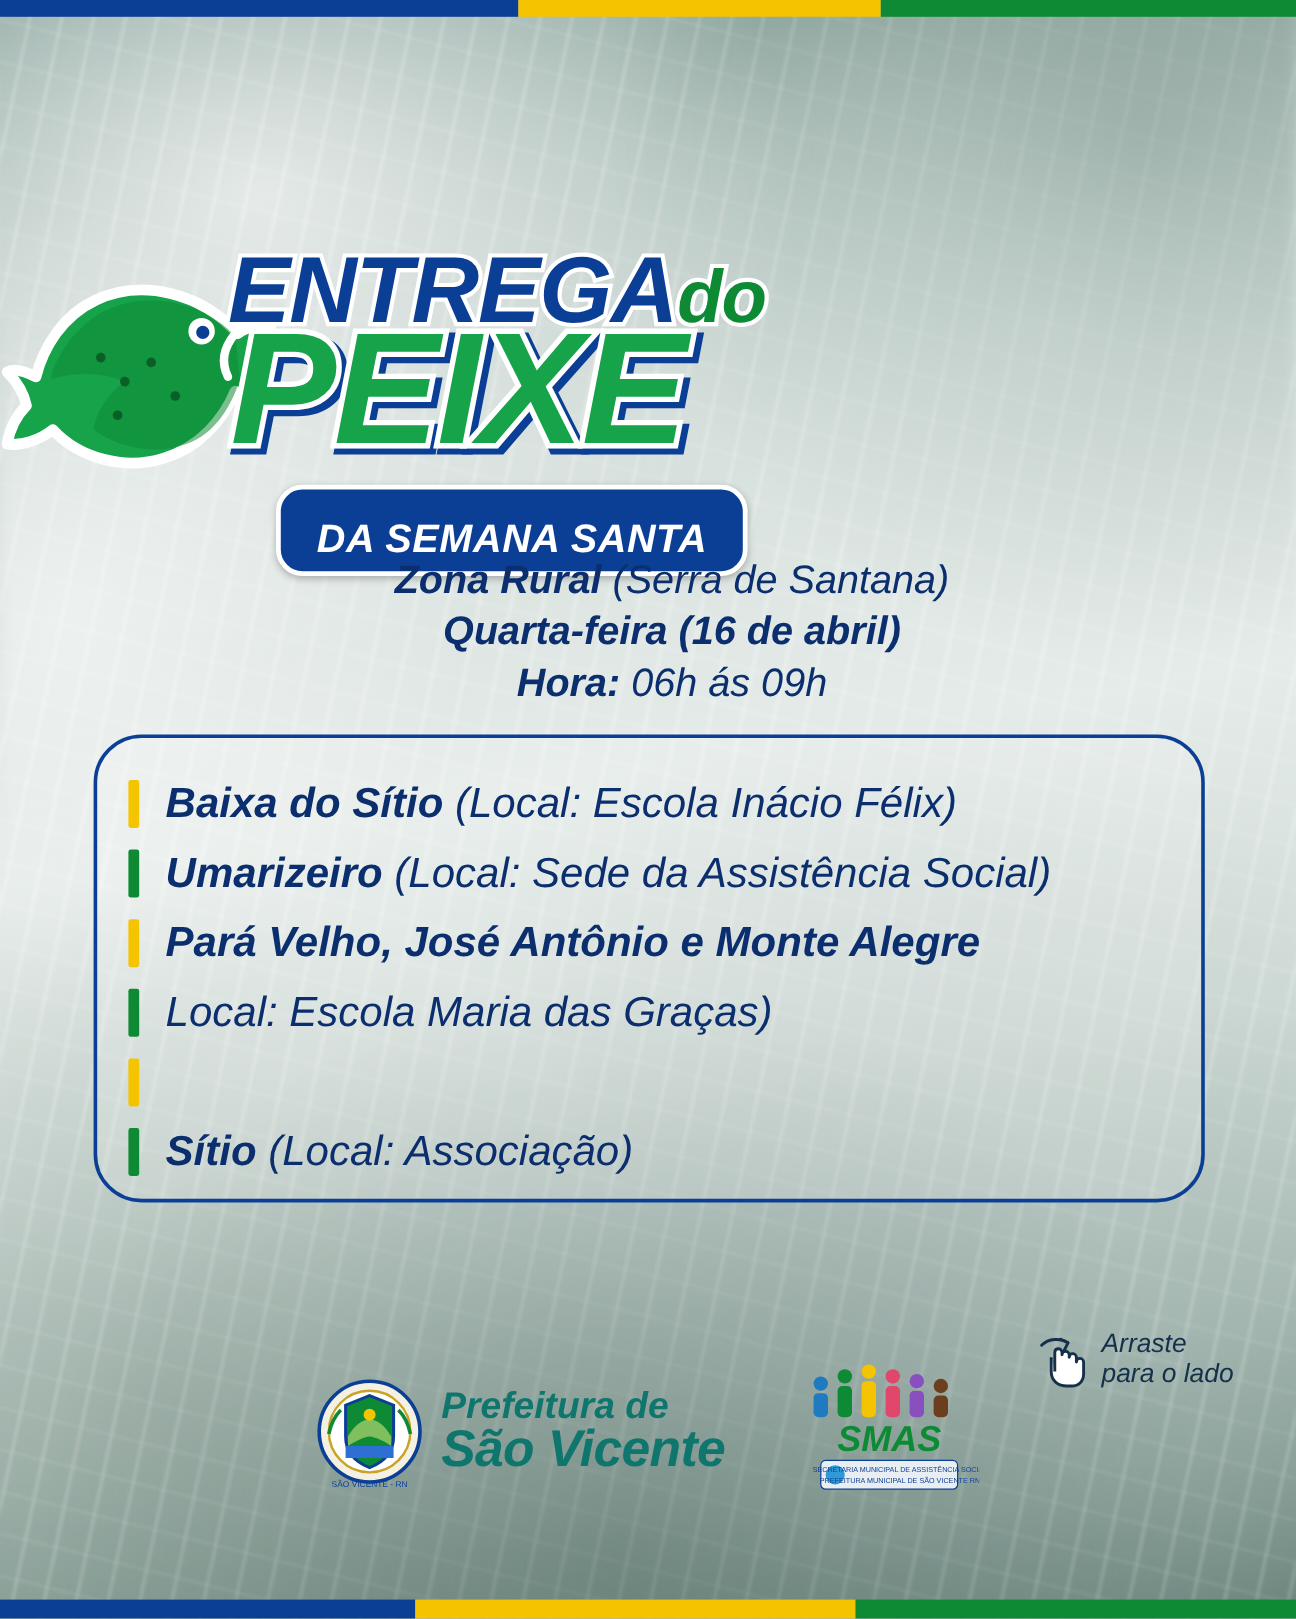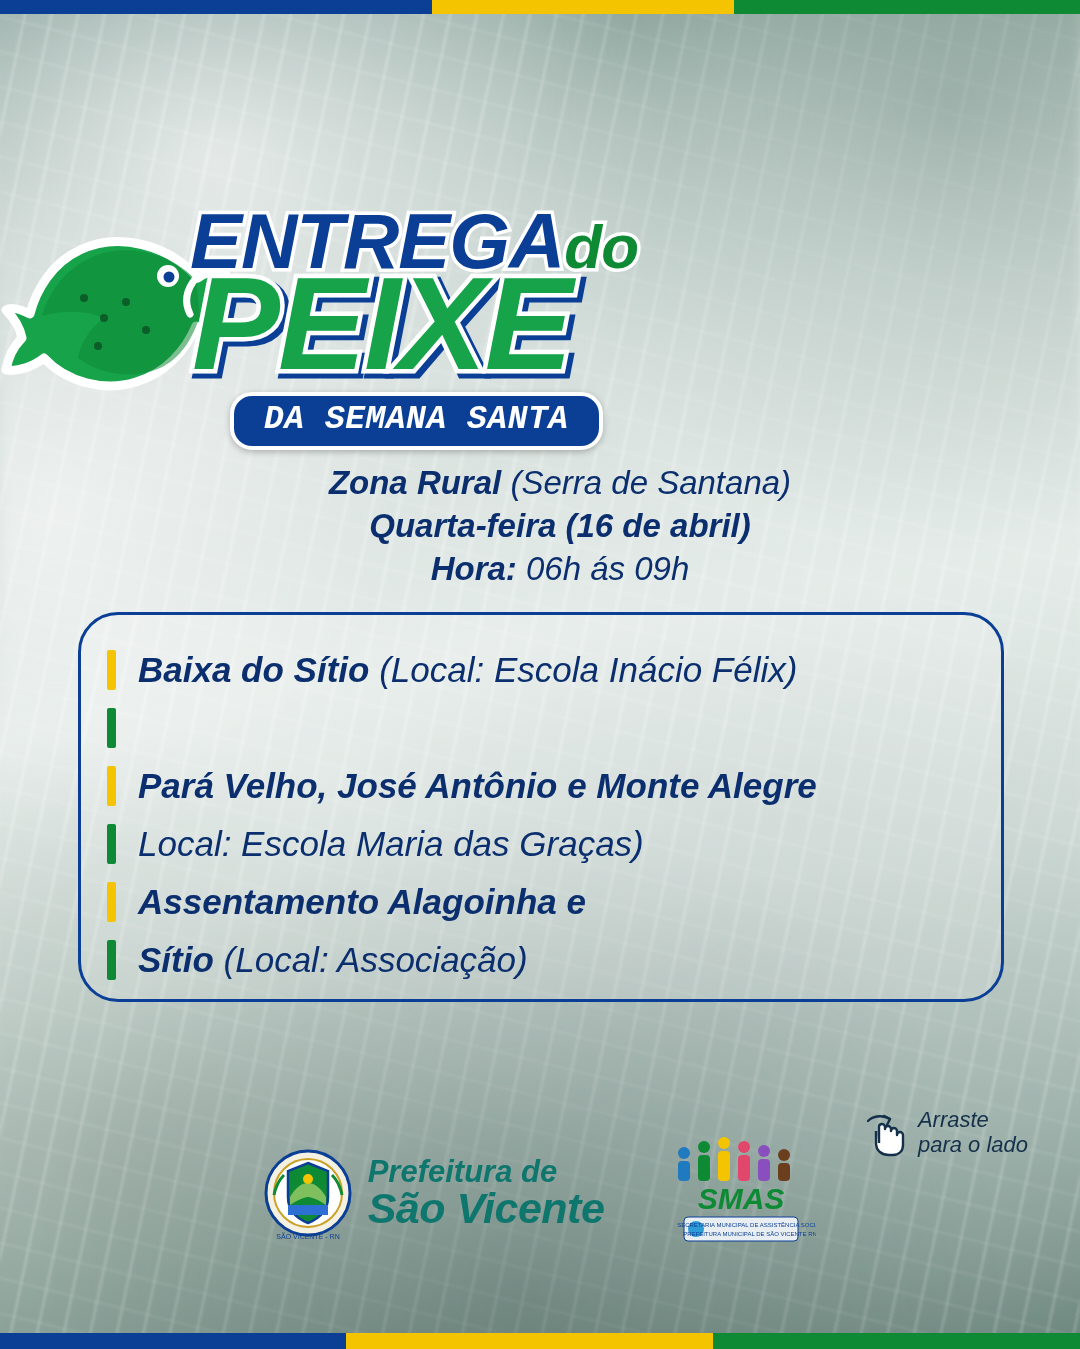--- a/index.html
+++ b/index.html
@@ -127,27 +127,26 @@
     letter-spacing: -2px;
     color: #0b3f96;
     -webkit-text-stroke: 11px #0b3f96;
     paint-order: stroke fill;
     line-height: 1;
     white-space: nowrap;
     z-index: -1;
   }
   .ribbon {
     position: absolute;
-    left: 230px; top: 196px;
+    left: 230px; top: 208px;
     background: #0b3f96;
     border: 4px solid #ffffff;
     border-radius: 22px;
-    padding: 5px 30px 8px 30px;
+    padding: 22px 30px 8px 30px;
     box-shadow: 0 2px 6px rgba(0,0,0,0.25);
-    font-family: Liberation Mono, monospace;
   }
   .ribbon span {
     font-size: 33px;
     font-weight: 800;
     font-style: italic;
     color: #ffffff;
     letter-spacing: 0.5px;
     white-space: nowrap;
   }
 
@@ -311,41 +310,42 @@
     <div class="row">
       <span class="tick yellow"></span>
       <span class="txt">
         <b>Baixa do Sítio</b>
         <i>(Local: Escola Inácio Félix)</i>
       </span>
     </div>
 
     <div class="row">
       <span class="tick green"></span>
+      <span class="txt">
+        <b>Umarizeiro</b>
+        <i>(Local: Sede da Assistência Social)</i>
+      </span>
     </div>
 
     <div class="row">
       <span class="tick yellow"></span>
       <span class="txt">
         <b>Pará Velho, José Antônio e Monte Alegre</b>
       </span>
     </div>
 
     <div class="row">
       <span class="tick green"></span>
       <span class="txt">
         <i>Local: Escola Maria das Graças)</i>
       </span>
     </div>
 
     <div class="row">
       <span class="tick yellow"></span>
-      <span class="txt">
-        <b>Assentamento Alagoinha e</b>
-      </span>
     </div>
 
     <div class="row">
       <span class="tick green"></span>
       <span class="txt">
         <b>Sítio</b>
         <i>(Local: Associação)</i>
       </span>
     </div>
 

